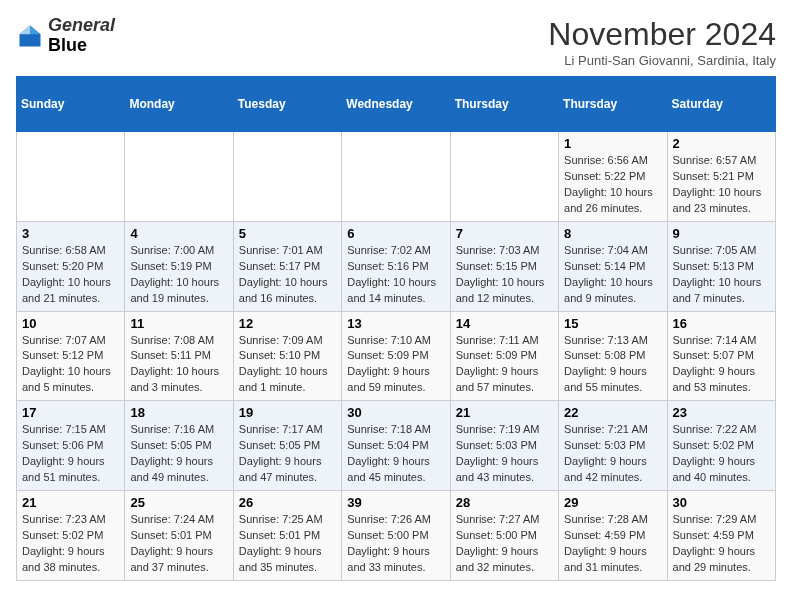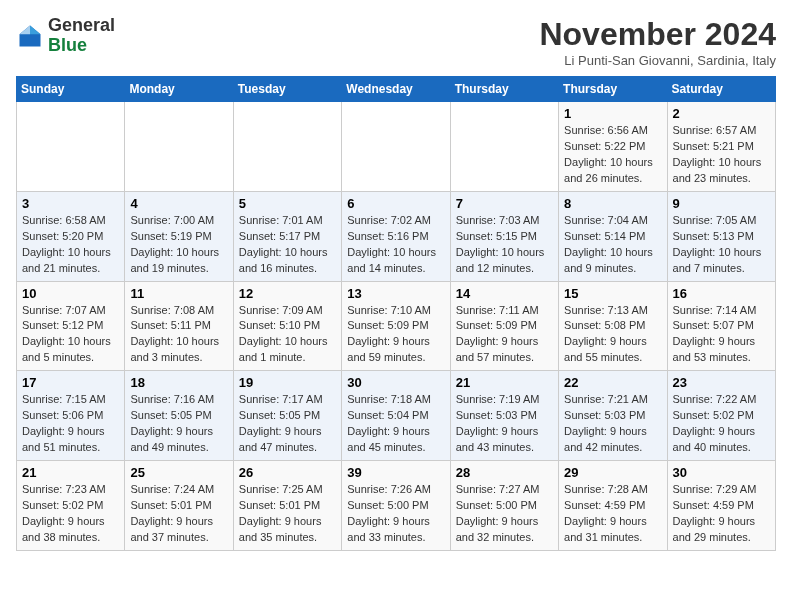--- a/index.html
+++ b/index.html
@@ -19,47 +19,47 @@
     .logo {
       display: flex;
       align-items: center;
       gap: 4px;
     }
     .logo-text {
       font-size: 18px;
       font-weight: bold;
       line-height: 1.1;
     }
-    .logo-general { color: #333; }
-    .logo-blue { color: #15803d; }
+    .logo-general { color: #333; font-style: italic; }
+    .logo-blue { color: #000000; }
     .logo-icon {
       width: 28px;
       height: 28px;
     }
     .title-area {
       text-align: right;
     }
     .month-title {
       font-size: 32px;
-      font-weight: bold;
+      font-weight: normal;
       color: #333;
     }
     .subtitle {
       font-size: 13px;
       color: #555;
     }
     .calendar {
       width: 100%;
       border-collapse: collapse;
       font-size: 11px;
     }
     .calendar thead th {
       background-color: #1a6abf;
       color: #fff;
-      padding: 5px 4px;
+      padding: 20px 4px;
       text-align: left;
       font-size: 12px;
       border: 1px solid #1a6abf;
     }
     .calendar tbody td {
       border: 1px solid #ccc;
       vertical-align: top;
       padding: 4px 5px;
       width: 107px;
       min-height: 80px;

